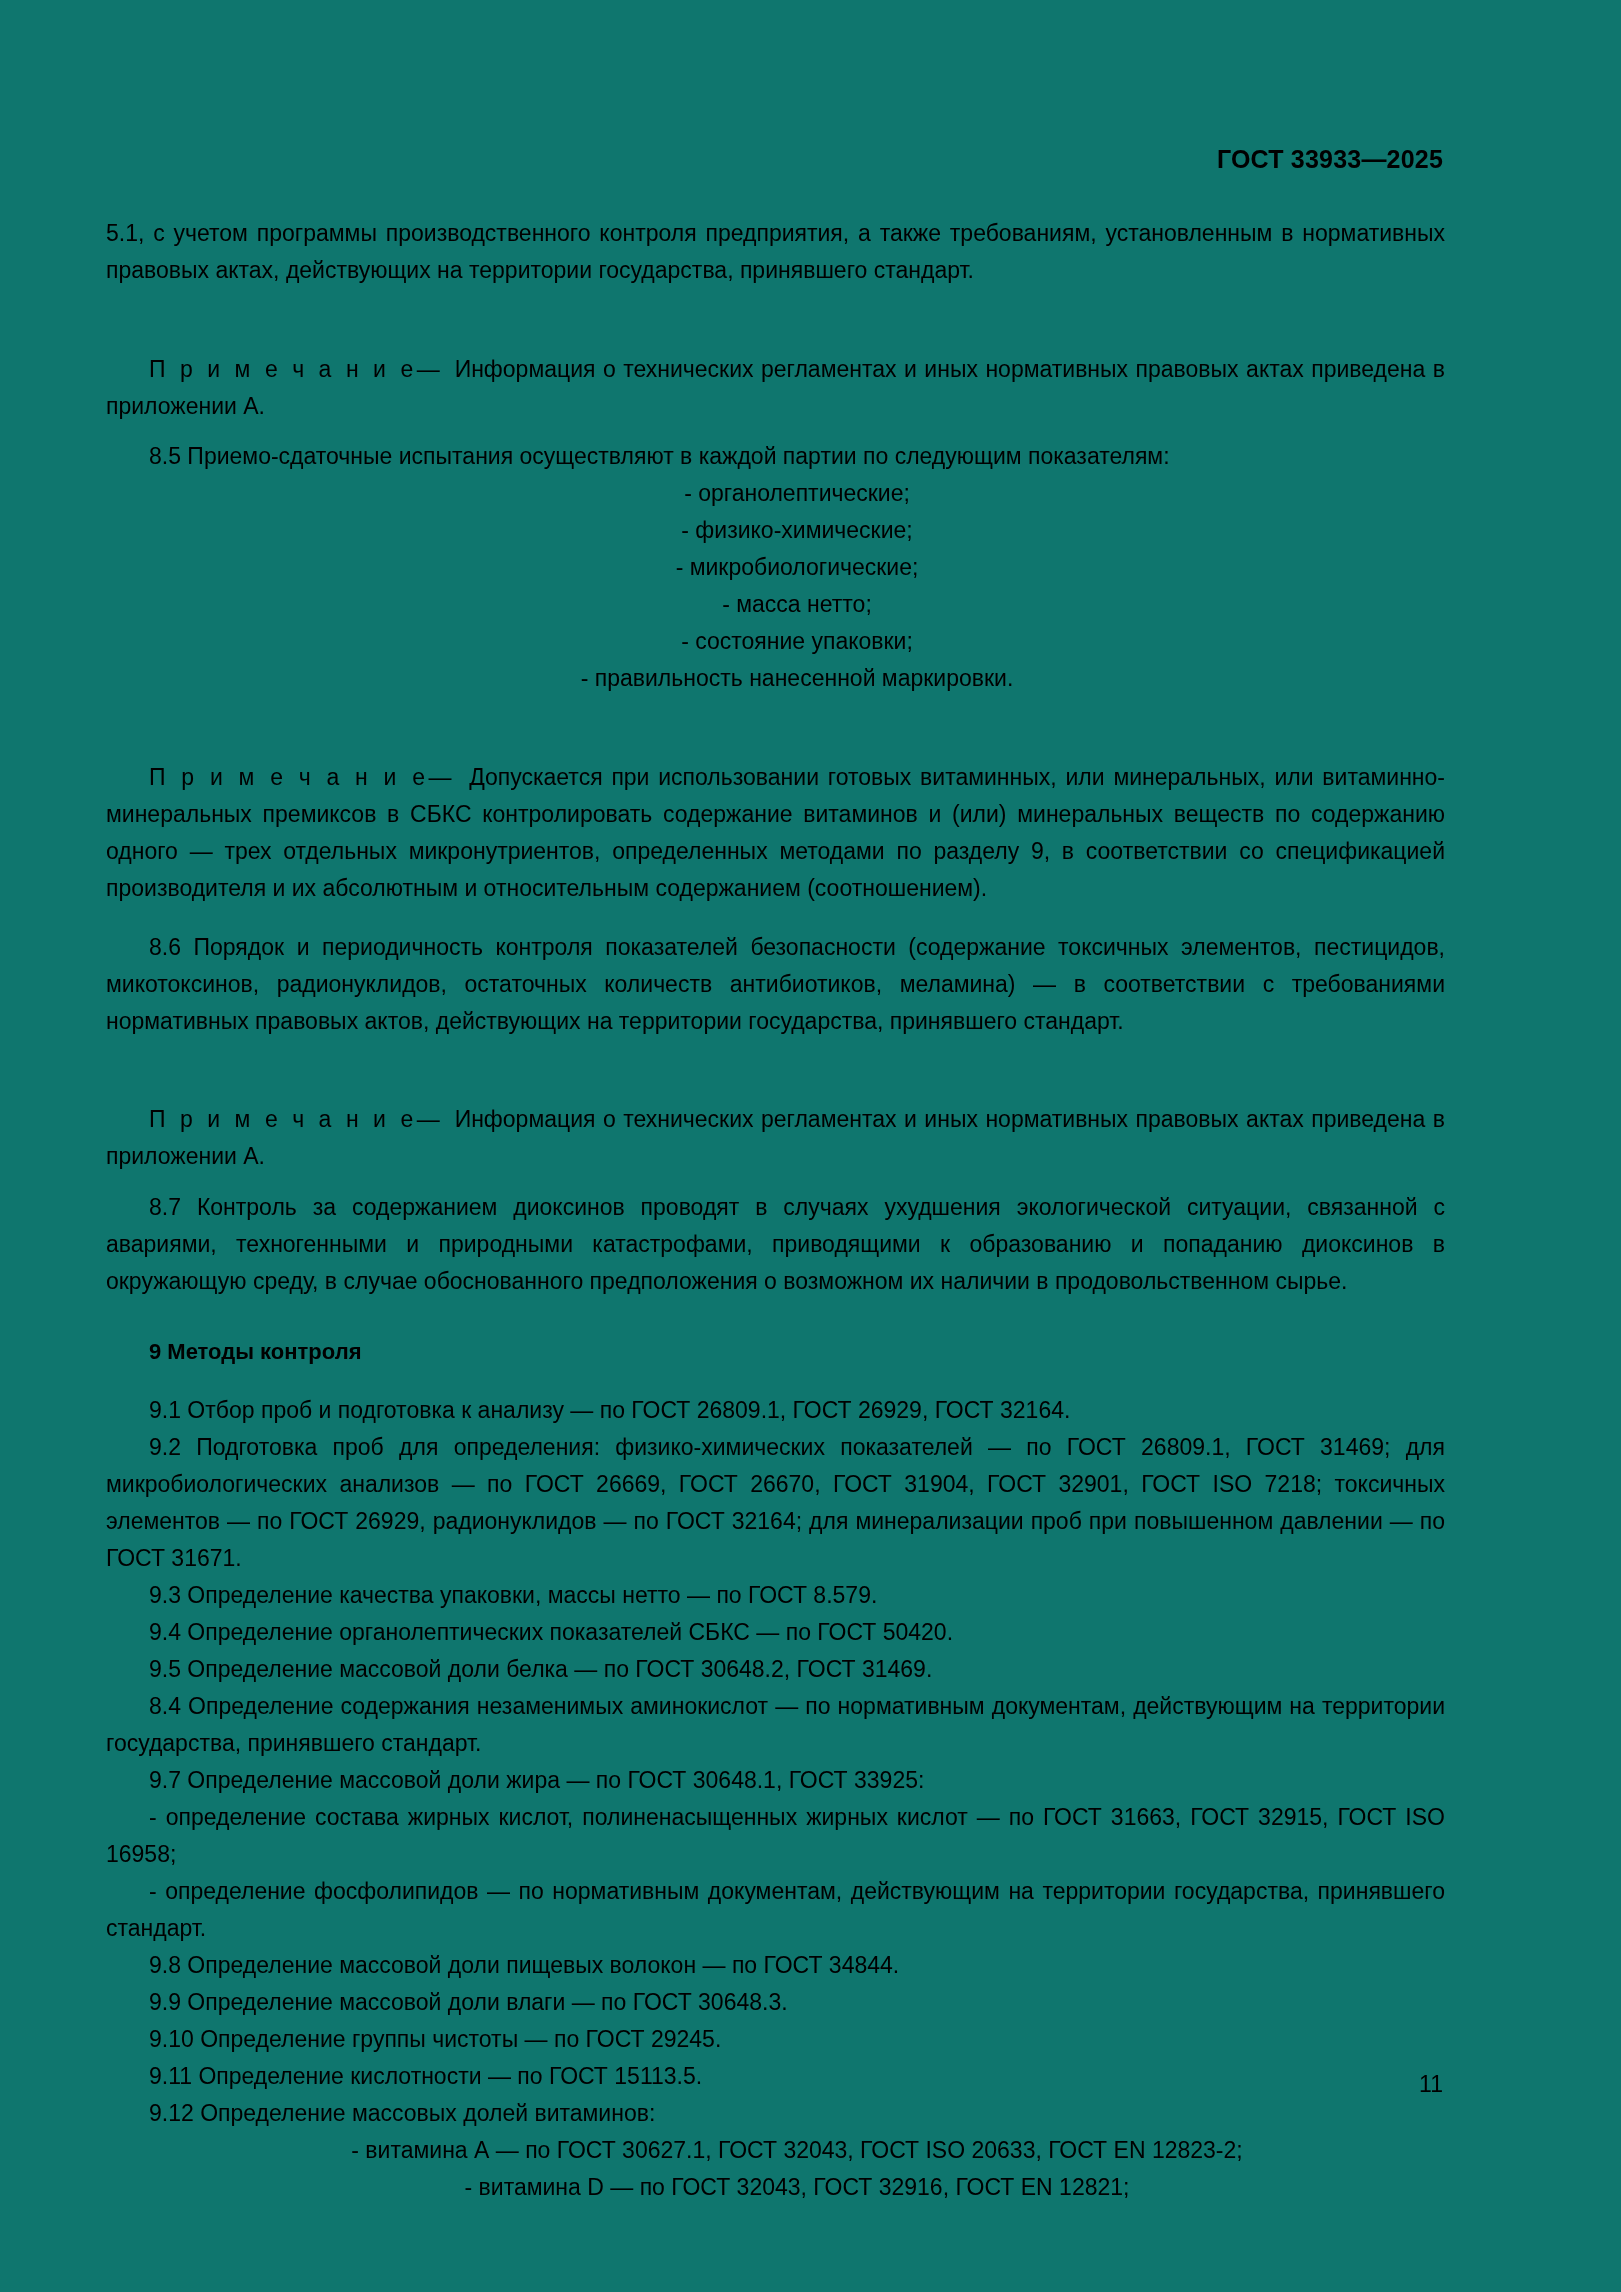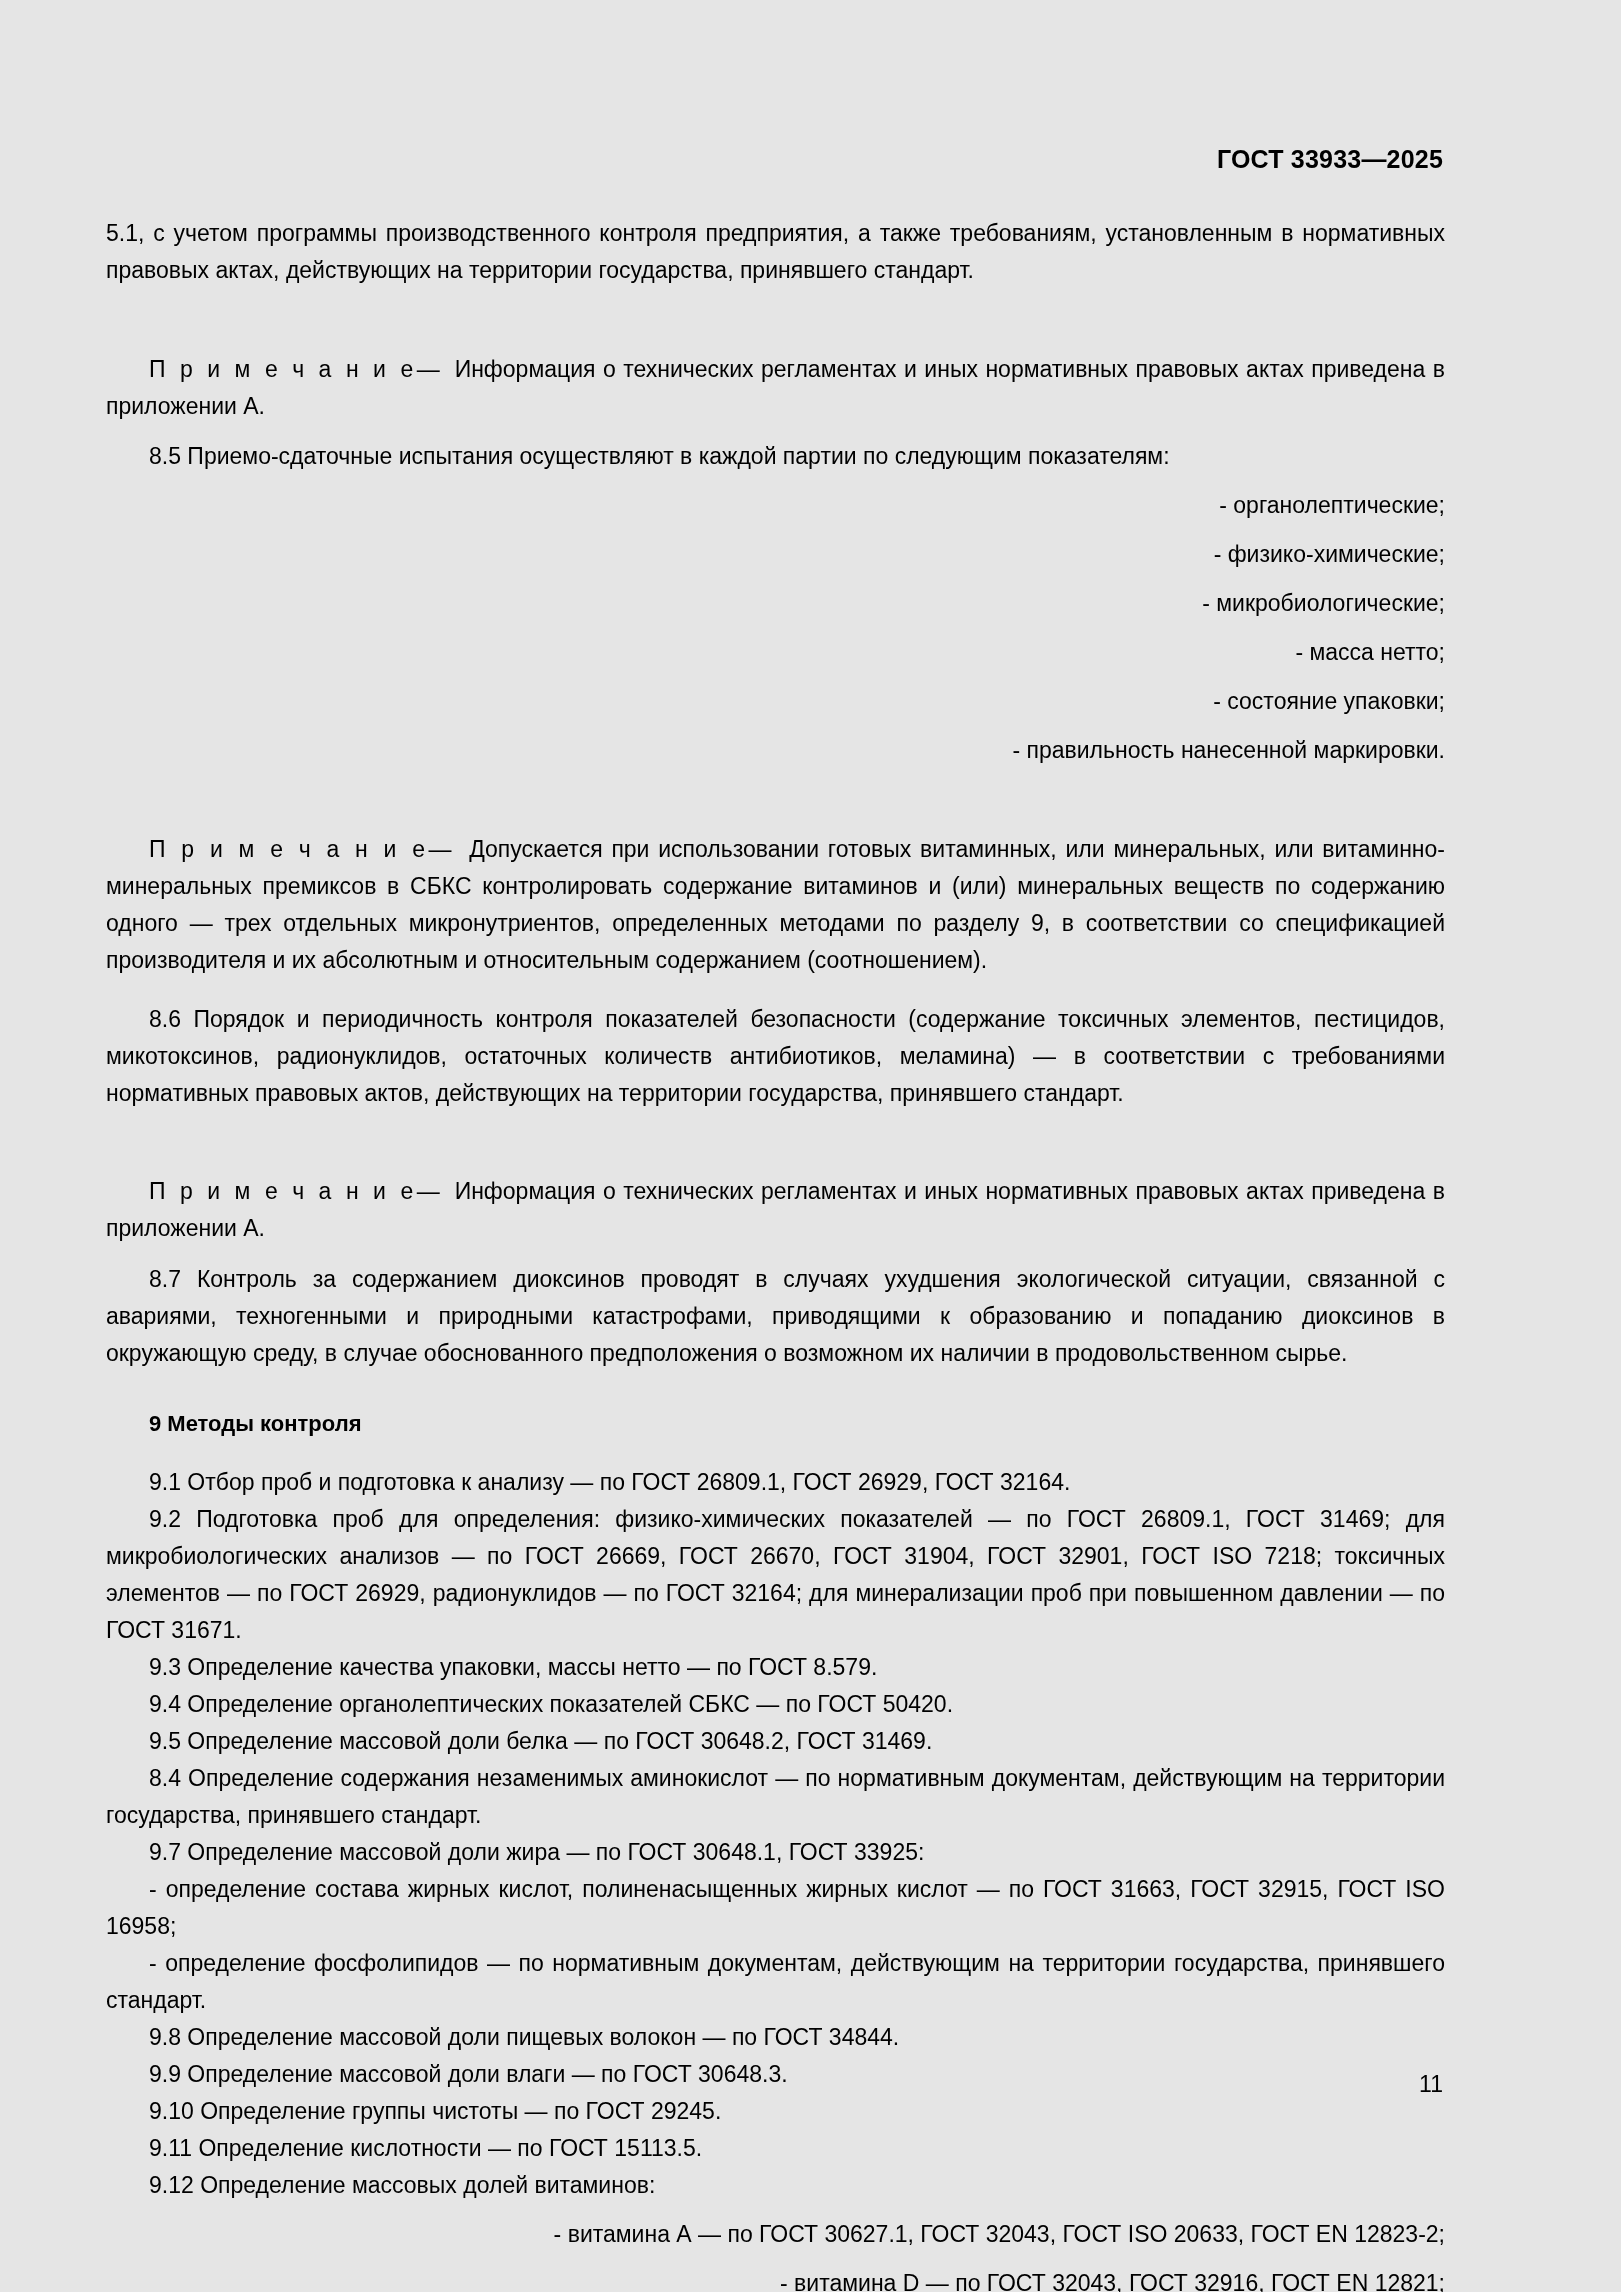--- a/index.html
+++ b/index.html
@@ -8,21 +8,21 @@
     background: #ffffff;
   }
   body {
     font-family: "Liberation Sans", "DejaVu Sans", sans-serif;
     color: #000000;
   }
   .page {
     position: relative;
     width: 1621px;
     height: 2293px;
-    background: #e5e5e5;
+    background: #0f766e;
     box-sizing: border-box;
     overflow: hidden;
   }
   .header {
     position: absolute;
     top: 145px;
     right: 178px;
     font-size: 25px;
     font-weight: bold;
     letter-spacing: 0.2px;
@@ -43,22 +43,21 @@
   }
   p.indent {
     text-indent: 43px;
   }
   p.noindent {
     text-indent: 0;
   }
   p.bullet {
     text-indent: 0;
     padding-left: 43px;
-    text-align: right;
-    margin-top: 12px;
+    text-align: center;
   }
   .note {
     text-indent: 43px;
     text-align: justify;
     margin-top: 48px;
   }
   .note-label {
     letter-spacing: 3.5px;
   }
   .gap-sm { height: 13.7px; }

